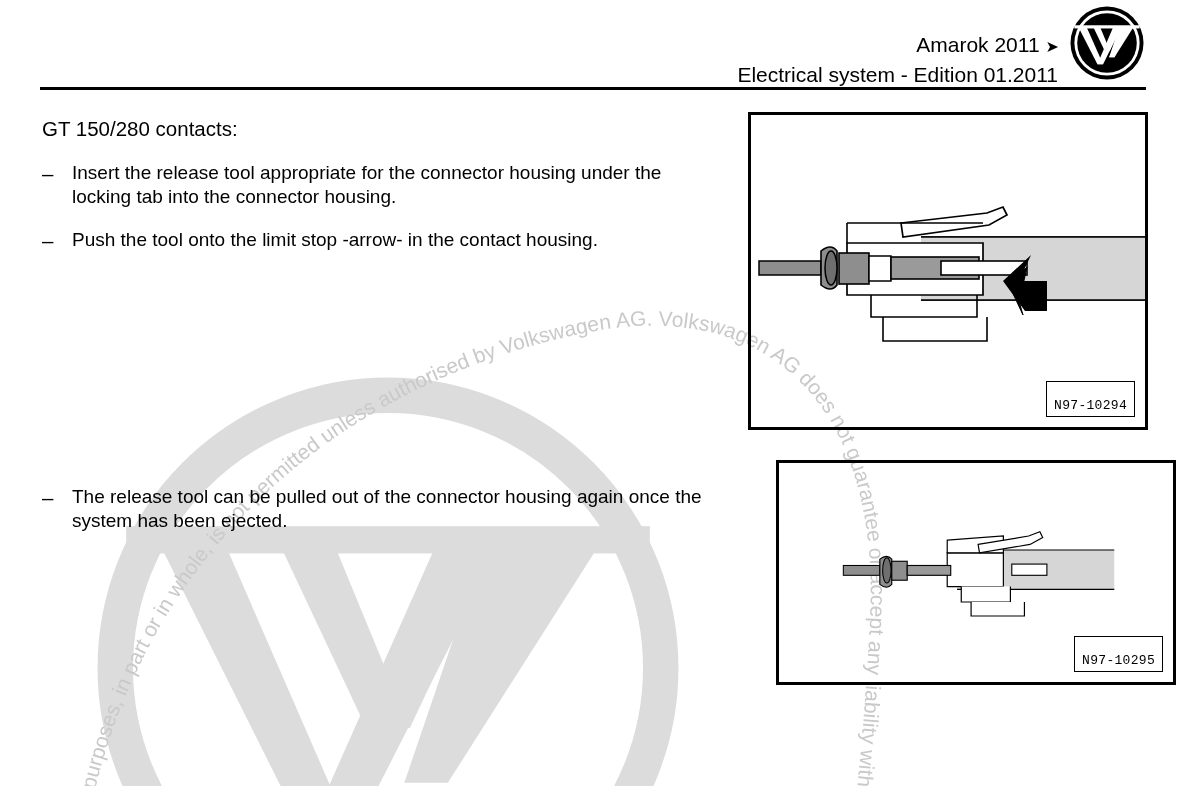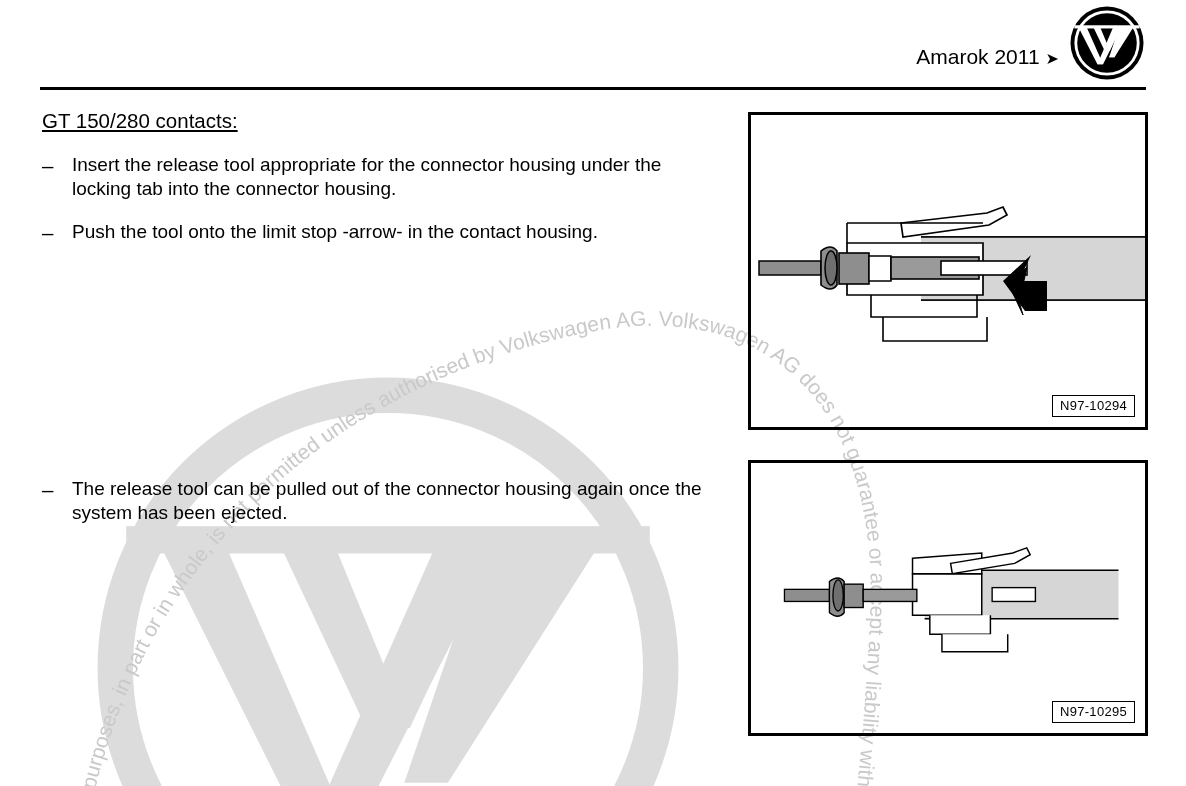--- a/index.html
+++ b/index.html
@@ -53,21 +53,20 @@
     width: 1186px;
     height: 92px;
     z-index: 3;
   }
   .header-text {
     position: absolute;
     right: 128px;
     top: 30px;
     text-align: right;
     line-height: 1.42;
-    margin-top: 12px;
   }
   .header-line {
     font-size: 21px;
     color: #000;
     white-space: nowrap;
   }
   .header-line .arrow-glyph {
     font-size: 16px;
     padding-left: 6px;
     letter-spacing: -1px;
@@ -95,22 +94,21 @@
     top: 108px;
     width: 680px;
     z-index: 2;
   }
   .para {
     font-size: 20.5px;
     line-height: 1.30;
     color: #000;
   }
   .para-plain {
-    margin: 0 0 18px 0;
-    text-decoration: underline;
+    margin: 8px 0 18px 0;
   }
   .bullet-row {
     display: flex;
     margin: 0 0 18px 0;
   }
   .bullet-dash {
     width: 30px;
     flex: 0 0 30px;
     font-size: 20.5px;
     line-height: 1.30;
@@ -132,35 +130,35 @@
     box-sizing: border-box;
     z-index: 2;
   }
   #figure-1 {
     left: 748px;
     top: 112px;
     width: 400px;
     height: 318px;
   }
   #figure-2 {
-    left: 748px;
+    left: 776px;
     top: 460px;
     width: 400px;
-    height: 276px;
+    height: 225px;
   }
   .fig-caption {
     position: absolute;
     right: 10px;
     bottom: 10px;
     border: 1.5px solid #000;
     background: #fff;
     font-size: 13px;
-    padding: 2px 7px 3px 7px;
+    padding: 16px 7px 3px 7px;
     letter-spacing: 0.3px;
-    font-family: Liberation Sans, sans-serif;
+    font-family: Liberation Mono, monospace;
     white-space: nowrap;
   }
   .fig-art {
     position: absolute;
     left: 0; top: 0;
     width: 100%;
     height: 100%;
   }
 </style>
 </head>
@@ -194,20 +192,21 @@
     </defs>
     <text>
       <textPath href="#wmcurve" startOffset="0%">purposes, in part or in whole, is not permitted unless authorised by Volkswagen AG. Volkswagen AG does not guarantee or accept any liability with respect to the correctness of</textPath>
     </text>
   </svg>
 </div>
 
 <div class="page-header">
   <div class="header-text">
     <div class="header-line"><span>Amarok 2011</span><span class="arrow-glyph">➤</span></div>
+    <div class="header-line">Electrical system - Edition 01.2011</div>
   </div>
 
   <svg class="vw-logo" viewBox="-110 -110 220 220">
     <circle cx="0" cy="0" r="103" fill="#000000"></circle>
     <circle cx="0" cy="0" r="92" fill="#ffffff"></circle>
     <circle cx="0" cy="0" r="84" fill="#000000"></circle>
     <g fill="#ffffff">
       <polygon points="-80,-44 -57,-44 -11,60 -27,60"></polygon>
       <polygon points="-11,60 -27,60 17,-44 40,-44"></polygon>
       <polygon points="-38,-44 -19,-44 8,21 -7,21"></polygon>

